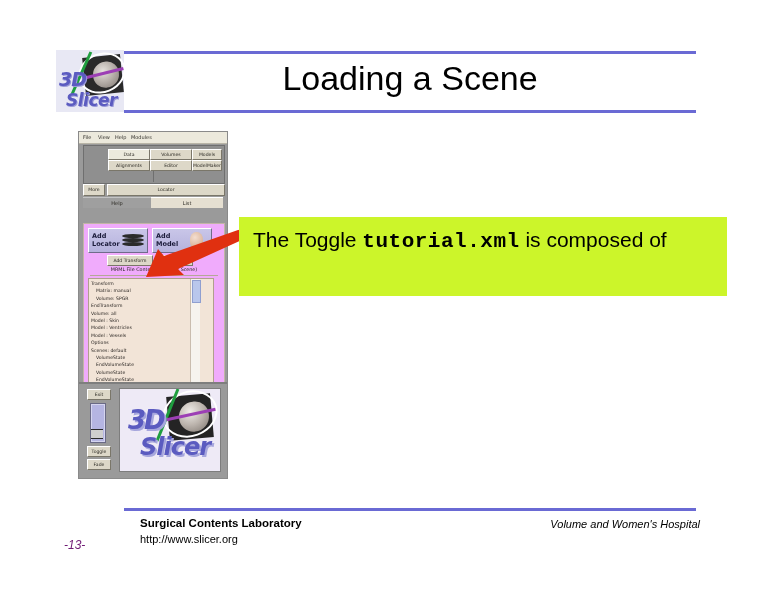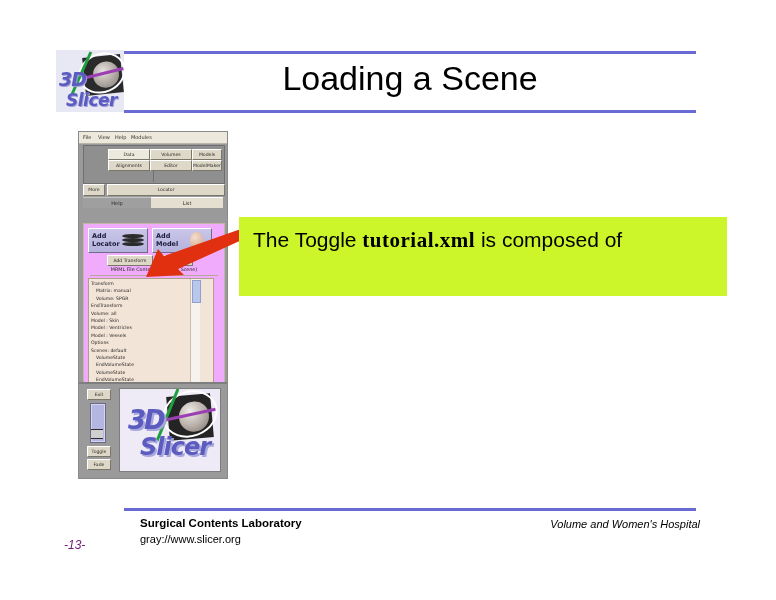--- a/index.html
+++ b/index.html
@@ -459,21 +459,21 @@
   .callout-line {
     position: absolute;
     left: 14px;
     font-size: 21px;
     color: #000000;
     white-space: nowrap;
   }
   #callout-line-1 { top: 11px; }
   #callout-line-2 { top: 46px; }
   .mono-bold {
-    font-family: Liberation Serif, serif;
+    font-family: Liberation Mono, monospace;
     font-weight: bold;
     letter-spacing: 0.5px;
   }
   .bold { font-weight: bold; }
 
   
   #red-arrow {
     position: absolute;
     left: 140px; top: 225px;
     width: 115px; height: 60px;
@@ -636,14 +636,14 @@
 
 <div id="callout-box" style="background: rgb(204, 245, 42);">
   <div class="callout-line" id="callout-line-1">
     <span>The Toggle </span><span class="mono-bold">tutorial.xml</span><span> is composed of</span>
   </div>
 </div>
 
 <div class="hrule" id="footer-rule" style="background: rgb(106, 106, 212);"></div>
 <div id="slide-number">-13-</div>
 <div id="footer-org">Surgical Contents Laboratory</div>
-<div id="footer-url">gray://www.slicer.org</div>
+<div id="footer-url">http://www.slicer.org</div>
 <div id="footer-hospital">Volume and Women's Hospital</div>
 
 </body></html>

